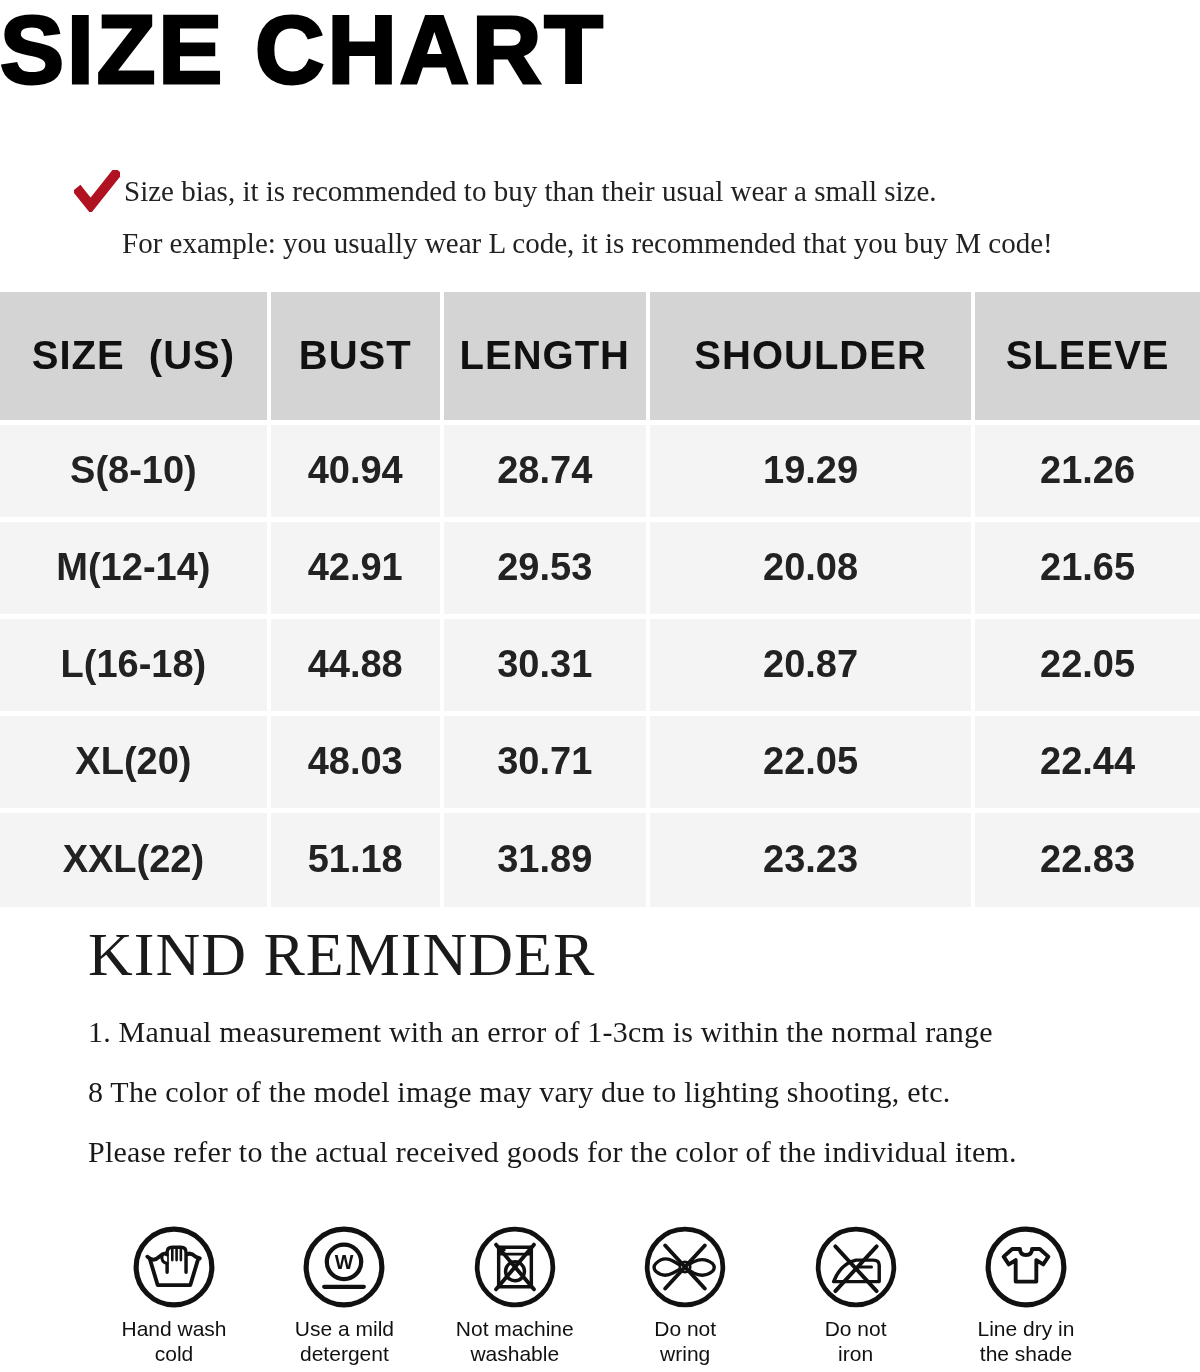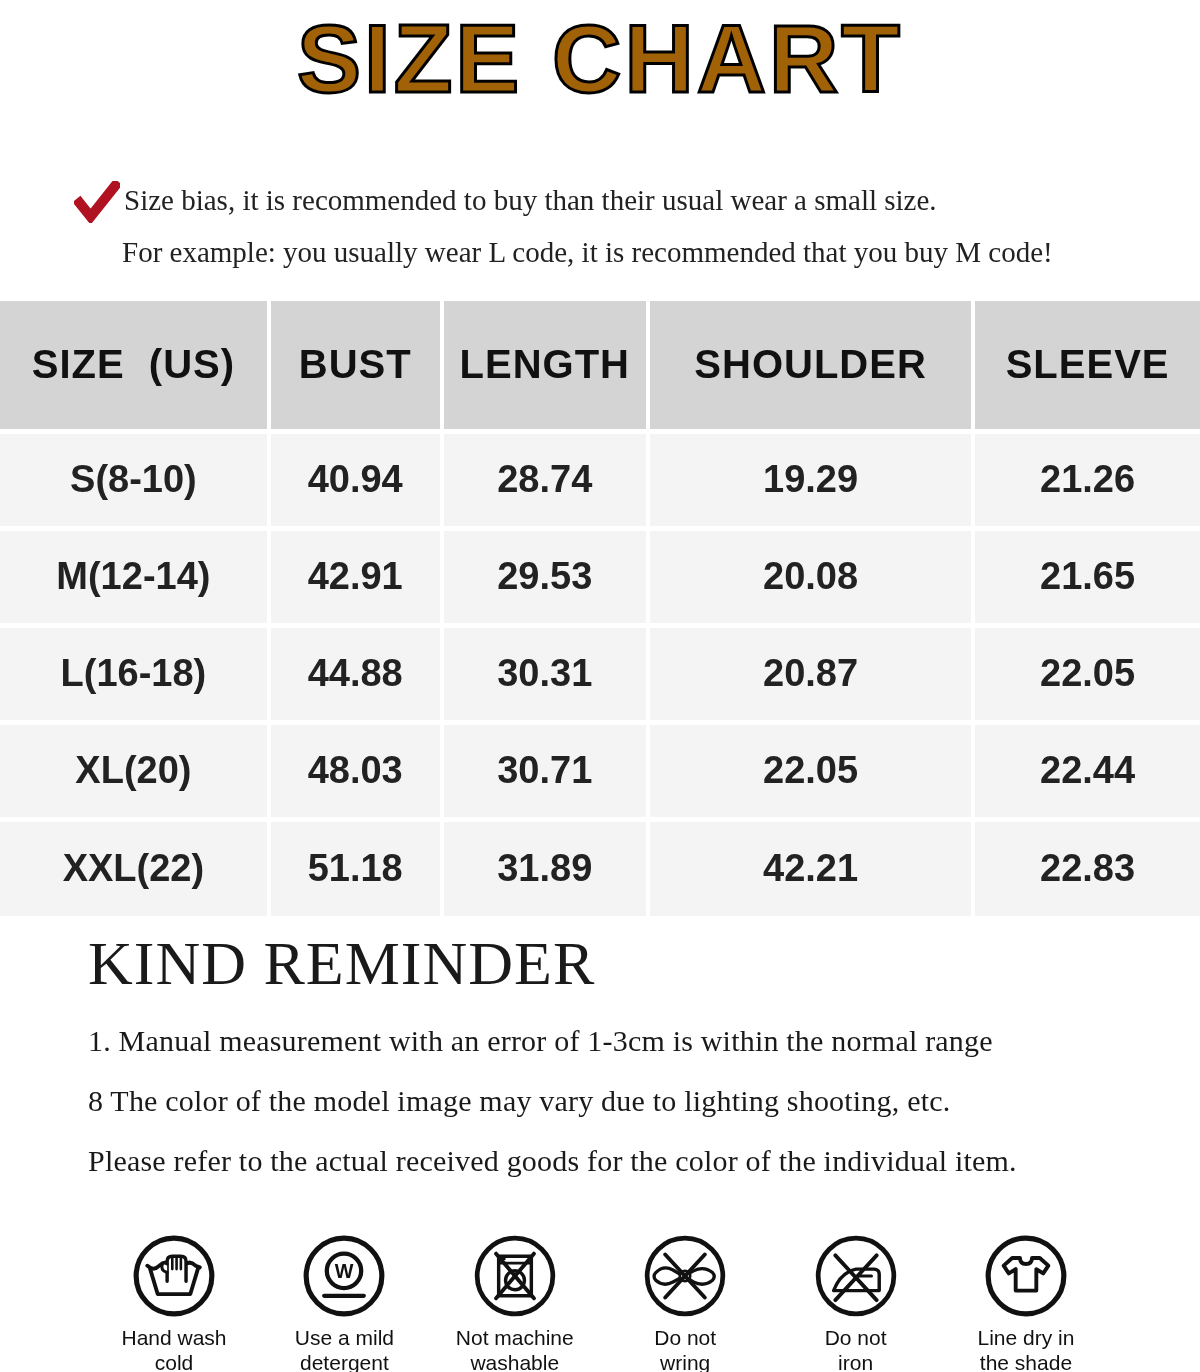--- a/index.html
+++ b/index.html
@@ -9,39 +9,38 @@
     width: 1200px;
     height: 1372px;
     background: #ffffff;
     overflow: hidden;
     font-family: "Liberation Sans", sans-serif;
     color: #1a1a1a;
   }
 
   
   .title {
-    padding-top: 11px;
-    text-align: center;
+    padding-top: 2px;
     font-family: "Liberation Sans", sans-serif;
     font-size: 96px;
     line-height: 1.0;
     font-weight: 700;
     letter-spacing: 3px;
-    color: #a16207;
+    color: #000000;
     -webkit-text-stroke: 3px #000;
   }
 
   
   .size-note {
     margin: 70px 0 0 74px;
     font-family: "Liberation Serif", serif;
     font-size: 29px;
     color: #222;
   }
-  .size-note .row1 { display: flex; align-items: flex-end; }
+  .size-note .row1 { display: flex; align-items: flex-start; }
   .size-note .check {
     width: 46px; height: 42px;
     margin: 2px 4px 0 0;
     flex: 0 0 auto;
   }
   .size-note .line { line-height: 46px; }
   .size-note .line2 { margin: 6px 0 0 48px; }
 
   
   table.size-table {
@@ -163,21 +162,21 @@
         <td>XL(20)</td>
         <td>48.03</td>
         <td>30.71</td>
         <td>22.05</td>
         <td>22.44</td>
       </tr>
       <tr>
         <td>XXL(22)</td>
         <td>51.18</td>
         <td>31.89</td>
-        <td>42.21</td>
+        <td>23.23</td>
         <td>22.83</td>
       </tr>
     </tbody>
   </table>
 
   <div class="reminder">
     <h2>KIND REMINDER</h2>
     <div class="item">1. Manual measurement with an error of 1-3cm is within the normal range</div>
     <div class="item">8 The color of the model image may vary due to lighting shooting, etc.</div>
     <div class="item">Please refer to the actual received goods for the color of the individual item.</div>

